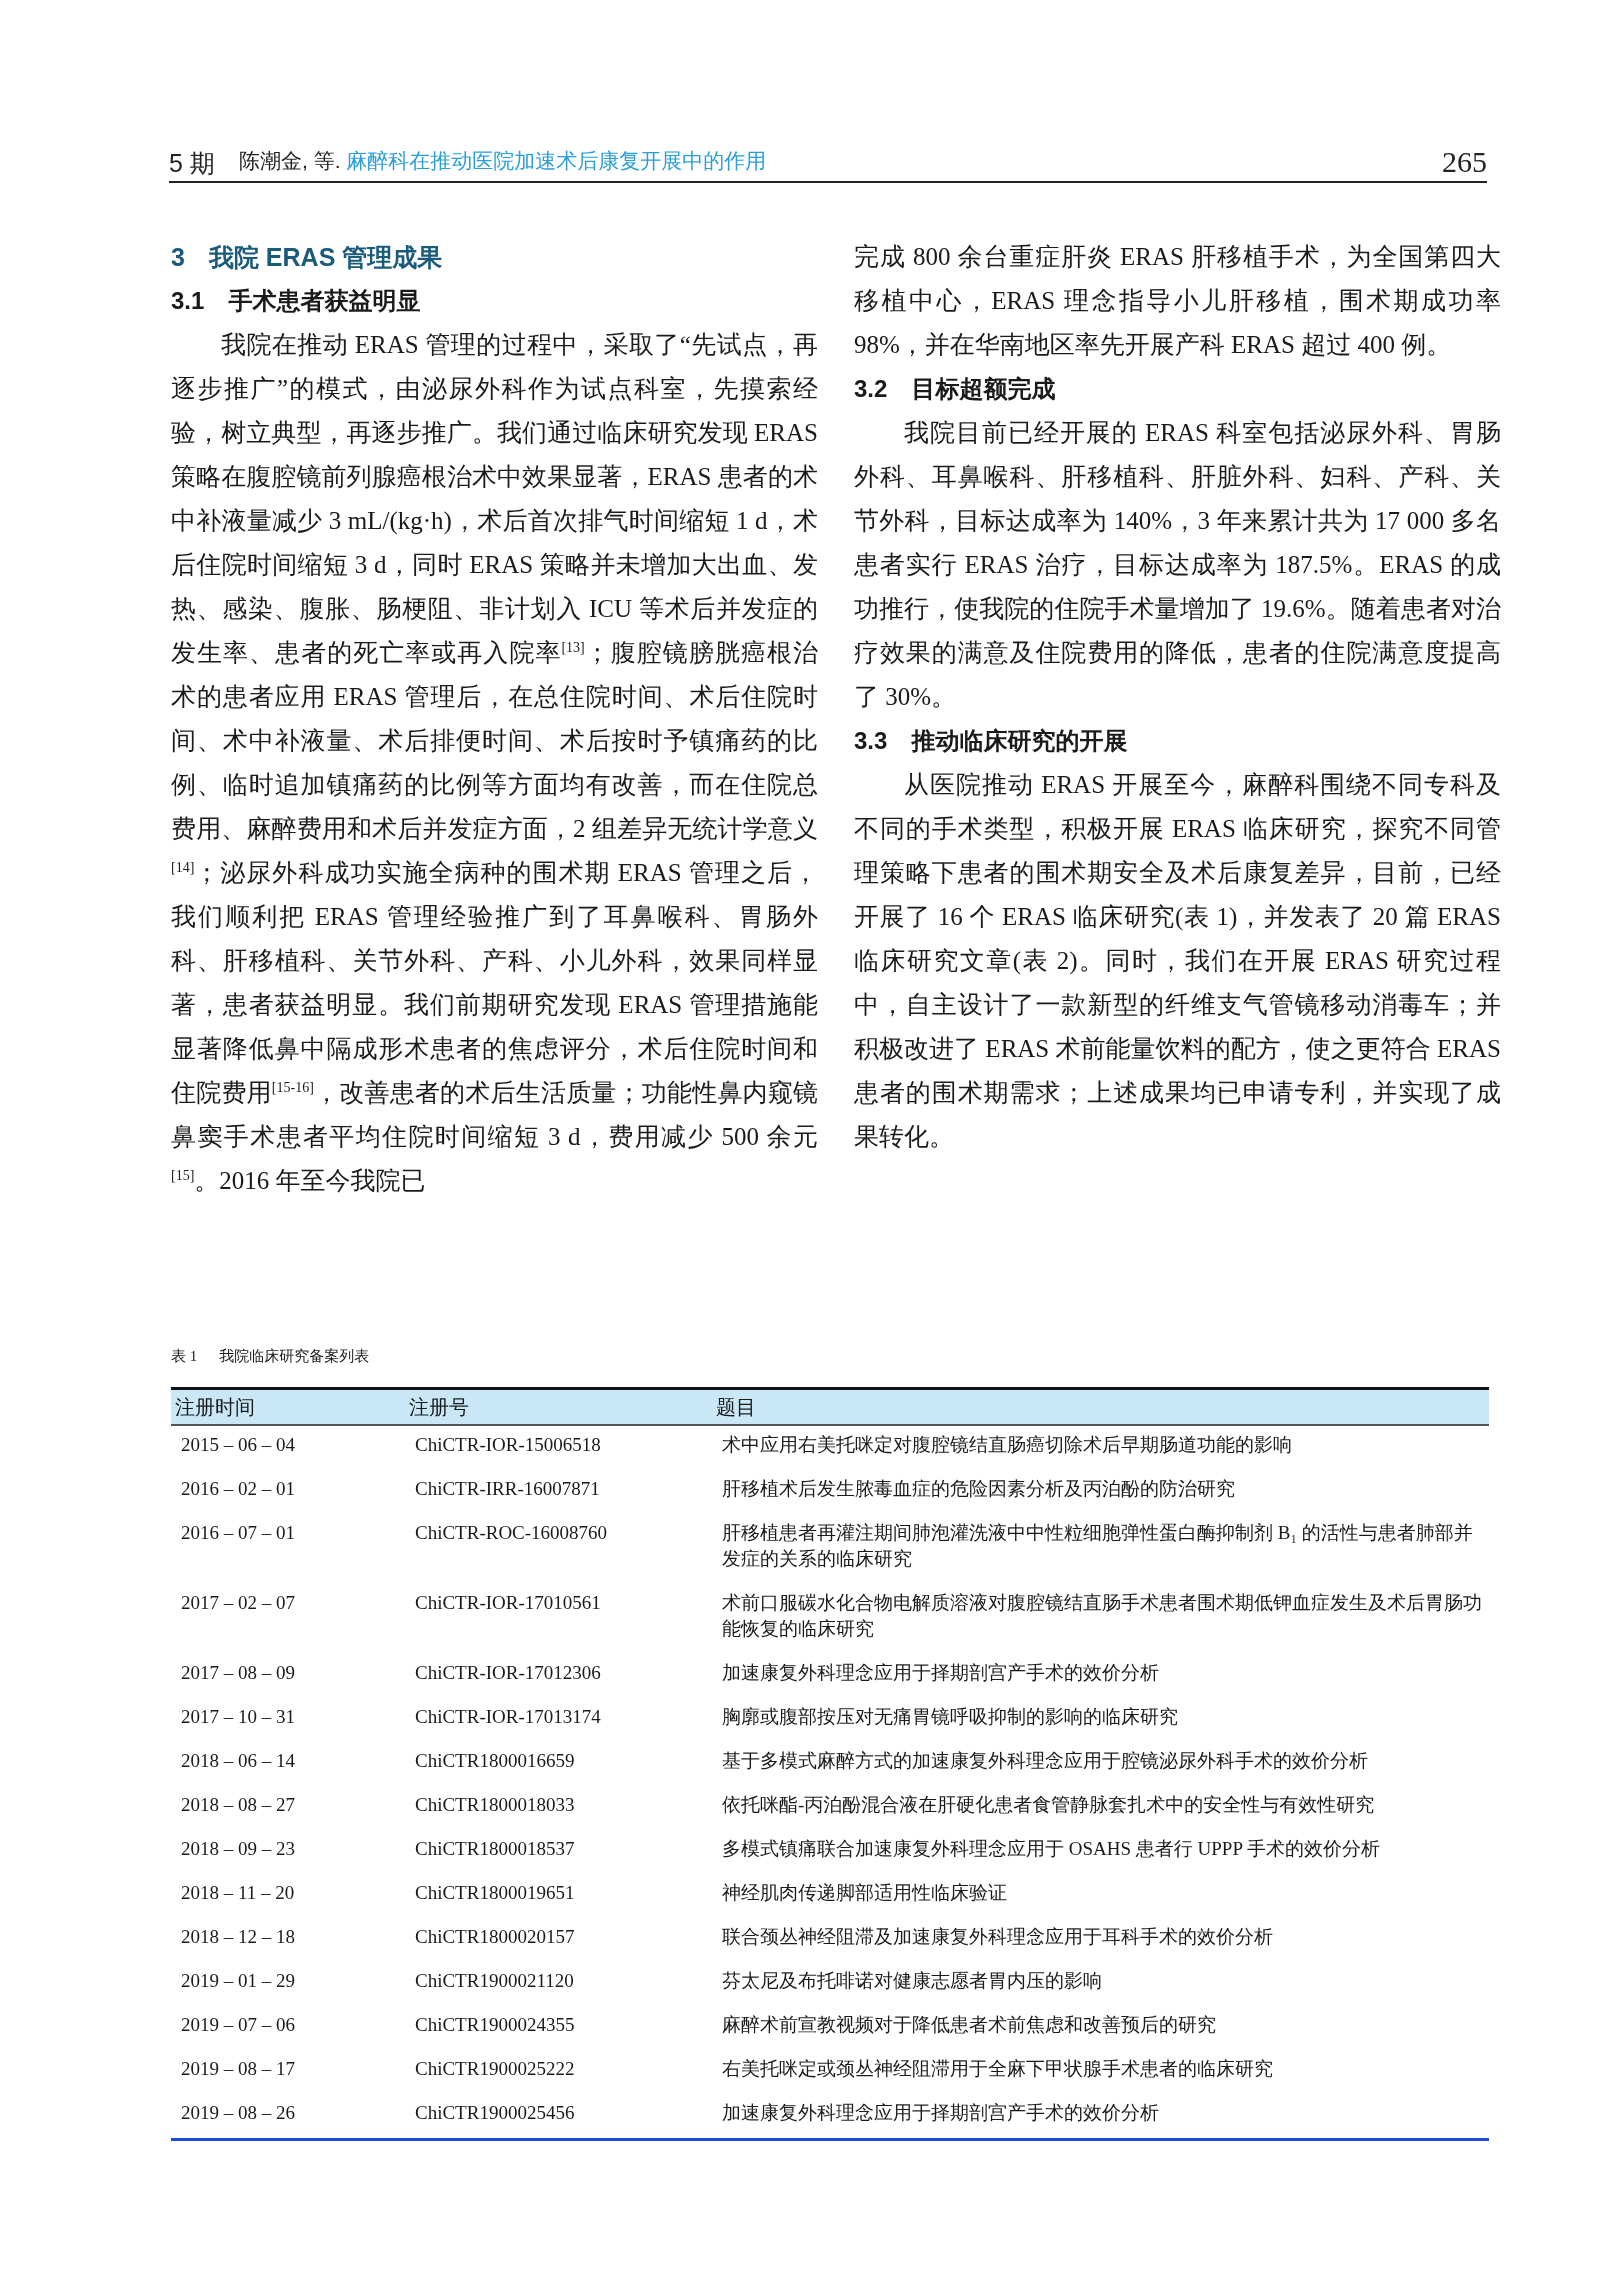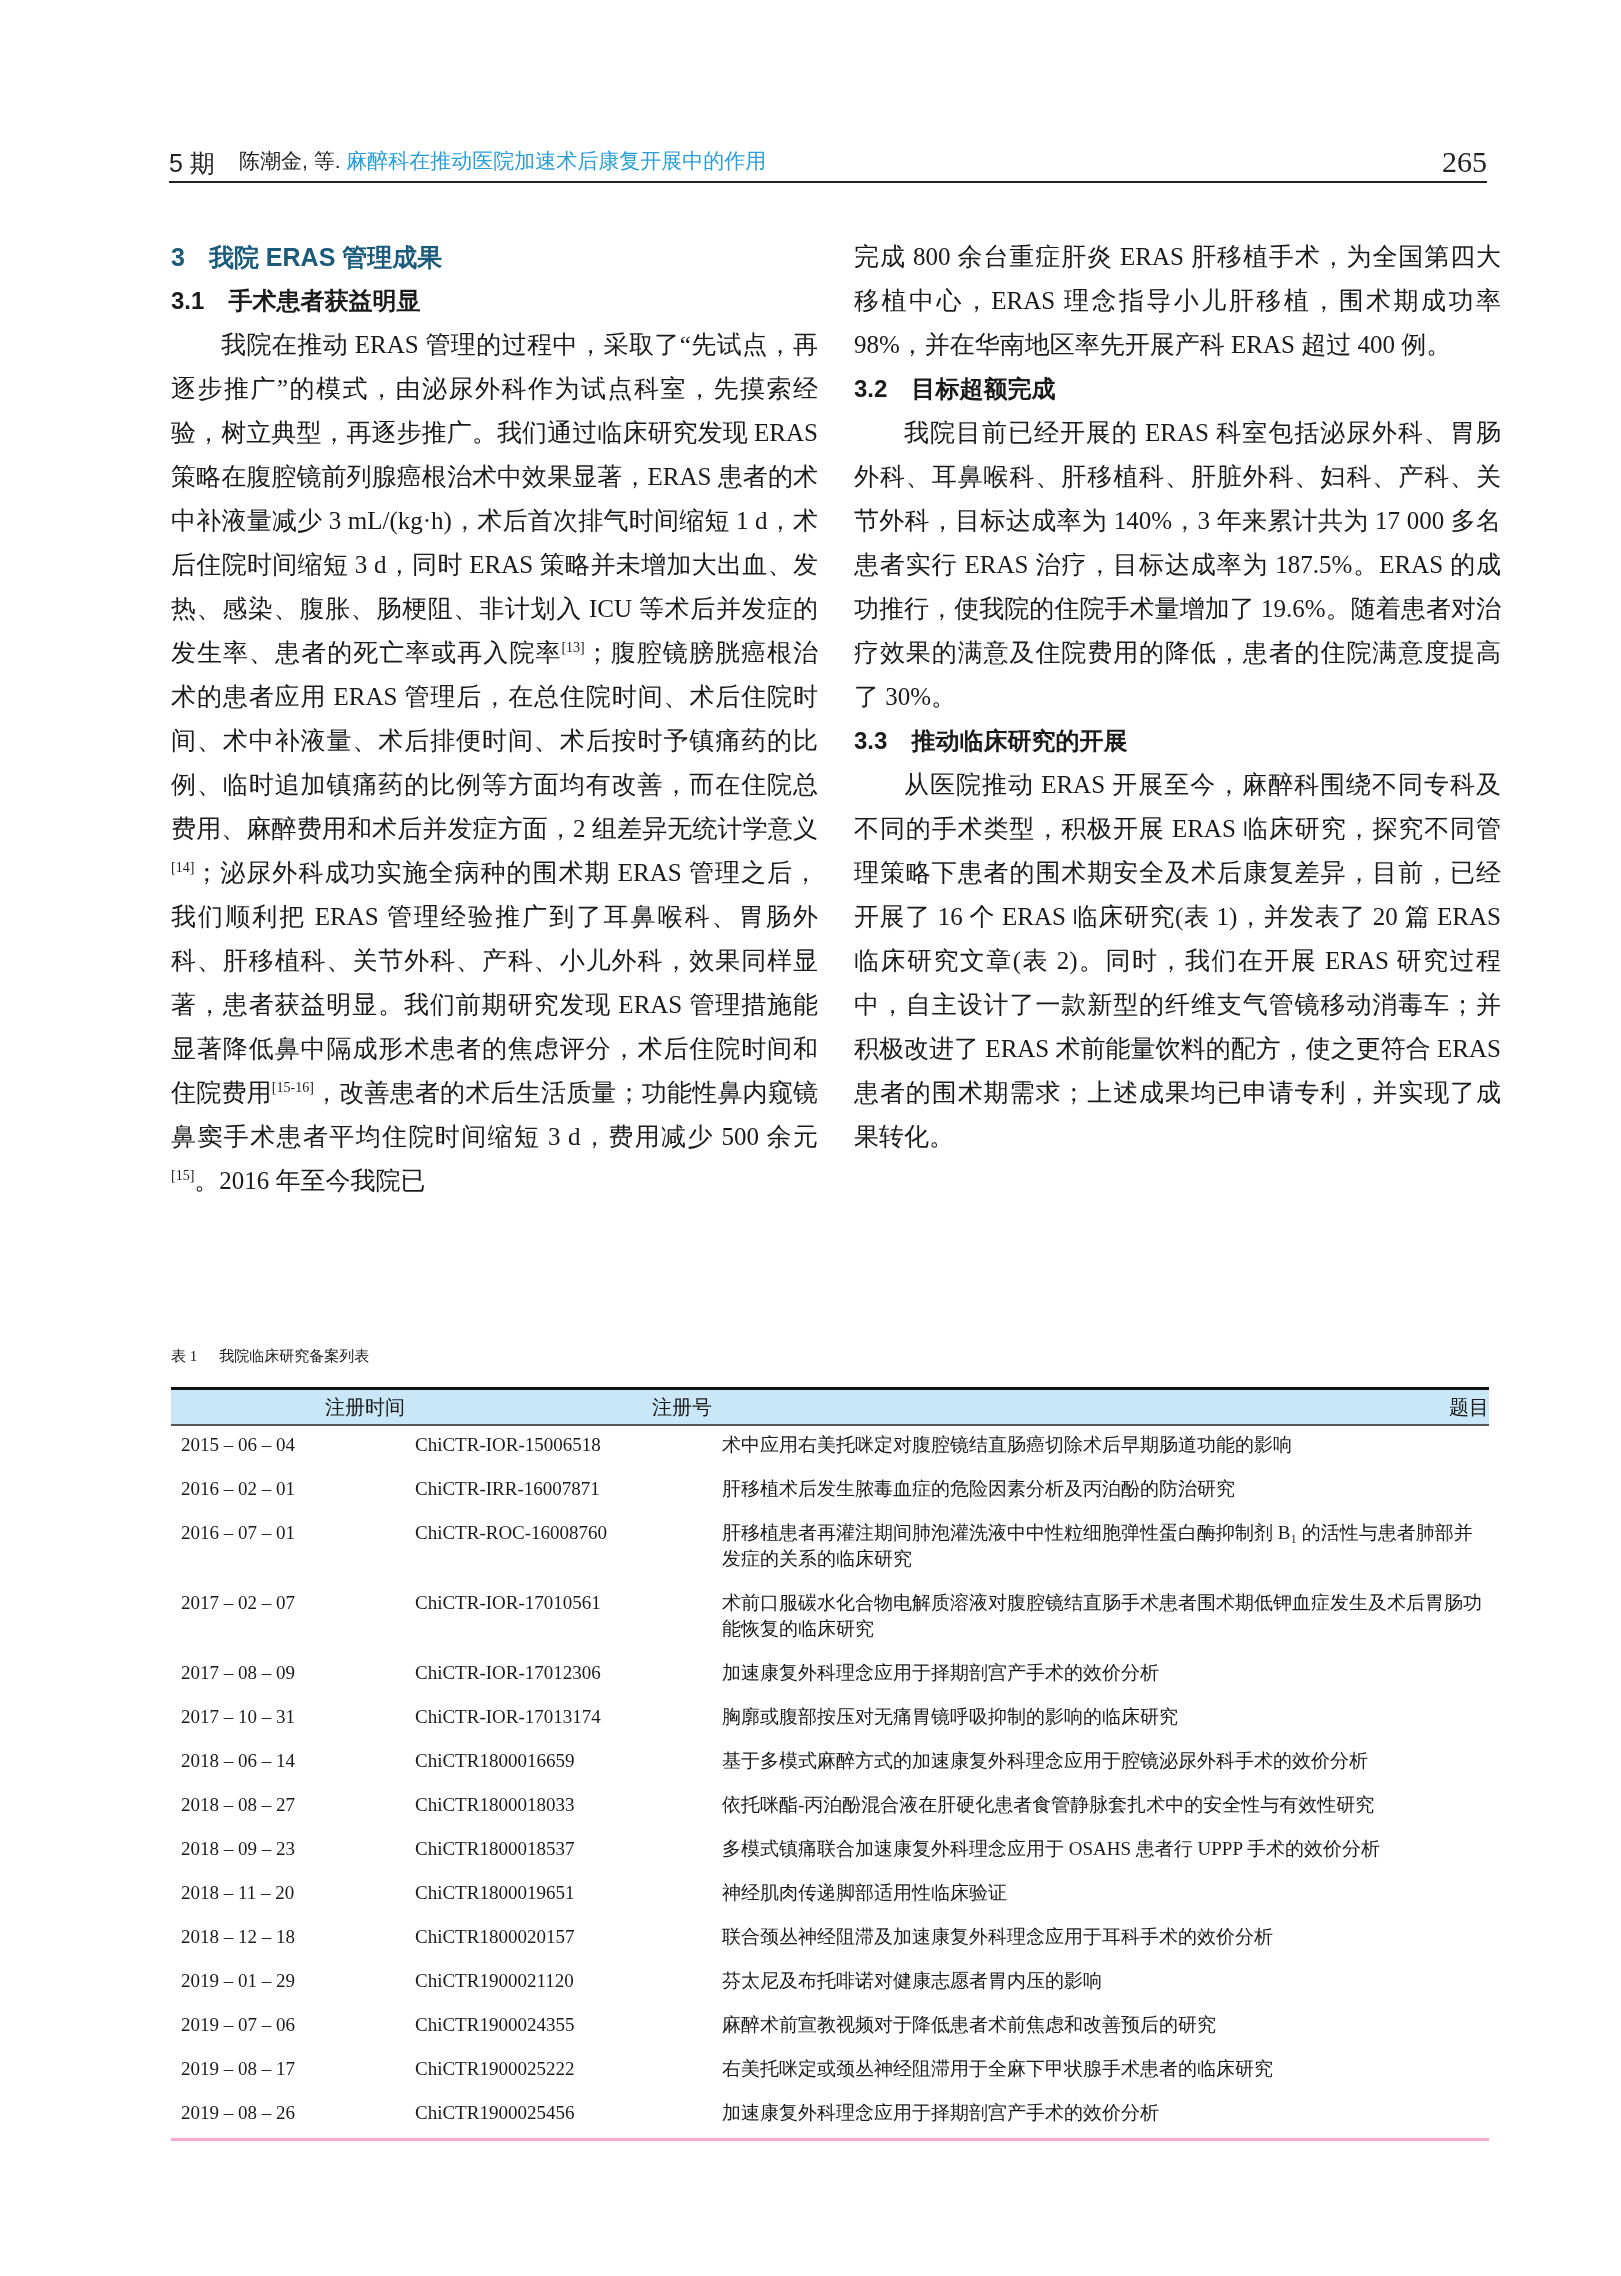--- a/index.html
+++ b/index.html
@@ -23,29 +23,29 @@
   .num { display: inline-block; margin-right: 24px; }
   .para { text-indent: 2em; margin: 0; }
   .para.cont { text-indent: 0; }
   sup { font-size: 14px; line-height: 0; }
 
   .table-caption { position: absolute; left: 171px; top: 1347px; font-size: 15px; }
   .table-caption .tnum { margin-right: 22px; }
   table.reg { position: absolute; left: 171px; top: 1387px; width: 1318px; border-collapse: collapse;
               font-size: 19px; }
   table.reg thead tr { background: #c9e7f6; }
-  table.reg thead th { font-weight: normal; text-align: right; height: 34px; padding: 0 0 0 16px;
+  table.reg thead th { font-weight: normal; text-align: left; height: 34px; padding: 0 0 0 4px;
                        border-top: 3px solid #111; border-bottom: 2px solid #555; font-size: 20px; }
   table.reg tbody td { vertical-align: top; padding: 6px 0 0 10px; line-height: 38px; height: 32px; }
   table.reg tbody tr:first-child td { padding-top: 6px; }
   table.reg tbody td.c-date { width: 224px; line-height: 26px; }
   table.reg tbody td.c-id { width: 297px; line-height: 26px; }
   table.reg tbody td.c-title { line-height: 38px; }
   table.reg tbody td.c-title .t { display: block; line-height: 26px; padding-bottom: 12px; }
-  table.reg tbody tr:last-child td { border-bottom: 3px solid #f9a8d4; }
+  table.reg tbody tr:last-child td { border-bottom: 3px solid #1d4ed8; }
 </style>
 </head>
 <body>
 
 <div class="running-head">
   <span class="rh-issue">5 期</span>
   <span class="rh-author"><span>陈潮金, 等.</span> <span class="rh-title">麻醉科在推动医院加速术后康复开展中的作用</span></span>
   <span class="rh-page">265</span>
 </div>
 

